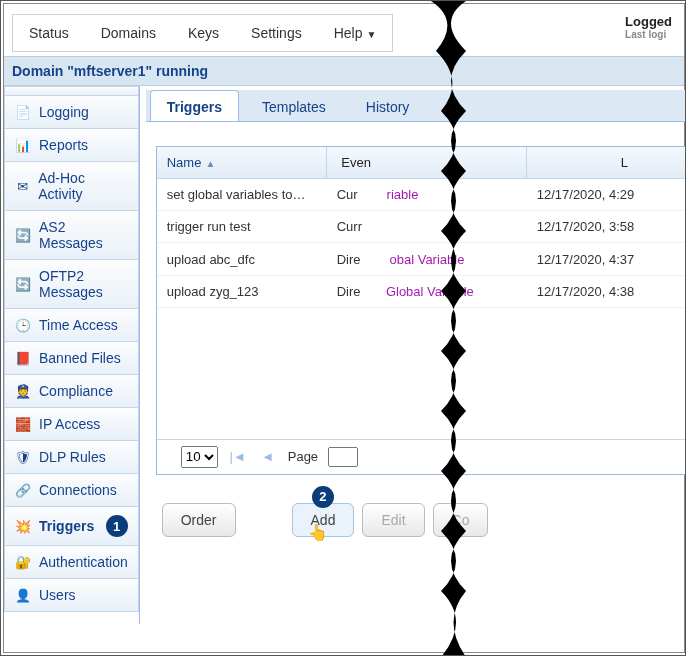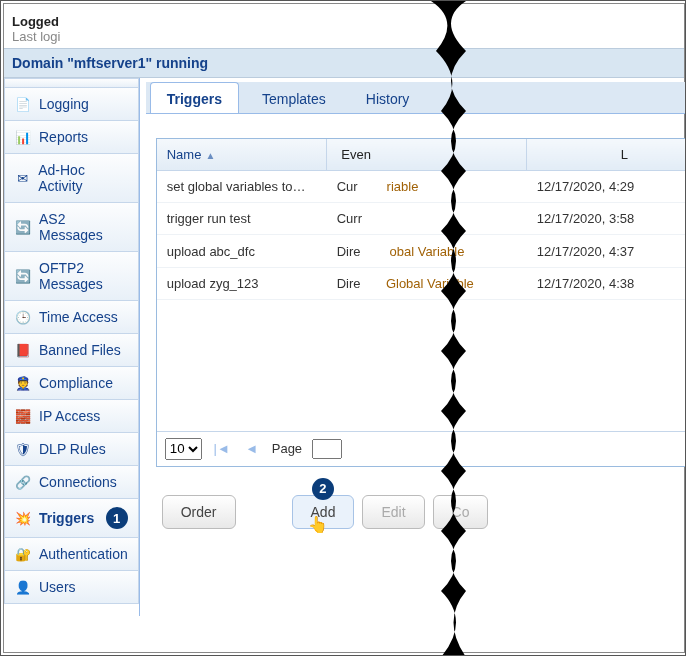--- a/index.html
+++ b/index.html
@@ -4,61 +4,68 @@
 <style>
   * { box-sizing: border-box; margin: 0; padding: 0; }
   body { font-family: Arial, Helvetica, sans-serif; font-size: 13px; color: #333; background: #fff; width: 686px; height: 656px; overflow: hidden; position: relative; border: 1px solid #555; }
   .frame { width: 682px; height: 650px; margin: 2px; border: 1px solid #888; position: relative; background: #fff; }
   .topbar { display: flex; justify-content: space-between; padding: 10px 12px 4px 8px; }
   .topnav { border: 1px solid #d0d0d0; display: inline-flex; }
   .topnav .item { padding: 10px 16px; color: #333; cursor: pointer; font-size: 14px; }
   .topnav .item .caret { font-size: 10px; margin-left: 4px; }
   .login-status { text-align: left; font-size: 13px; }
   .login-status .line1 { font-weight: bold; color: #222; }
-  .login-status .line2 { color: #888; font-size: 13px; }
+  .login-status .line2 { color: #888; font-size: 10px; font-weight: bold; }
   .domain-bar { background: #d8e6f2; color: #15428b; font-weight: bold; padding: 6px 8px; font-size: 14px; border-top: 1px solid #bcd; border-bottom: 1px solid #bcd; }
   .main { display: flex; height: calc(100% - 110px); }
   .sidebar { width: 206px; border-right: 1px solid #99bbe8; background: #fff; }
   .sidebar .sb-item { display: flex; align-items: center; gap: 8px; padding: 8px 10px; border: 1px solid #c5d6ea; border-top: none; background: linear-gradient(#fcfdfe,#e8f0f8); color: #15428b; cursor: pointer; font-size: 14px; }
   .sidebar .sb-item.first { border-top: 1px solid #c5d6ea; }
   .sidebar .sb-item.active { font-weight: bold; }
   .sidebar .icon { width: 16px; height: 16px; display: inline-flex; align-items: center; justify-content: center; font-size: 13px; }
   .step-badge { width: 22px; height: 22px; border-radius: 50%; background: #0b3d7a; color: #fff; font-weight: bold; display: inline-flex; align-items: center; justify-content: center; font-size: 13px; margin-left: auto; border:2px solid #0b3d7a; }
   .content { flex: 1; padding: 4px 0 0 6px; position: relative; }
   .tabs { display: flex; gap: 6px; border-bottom: 1px solid #99bbe8; background: #dce8f4; padding: 0 4px; }
   .tab { padding: 8px 16px 6px; color: #15428b; border: 1px solid transparent; border-bottom: none; border-radius: 4px 4px 0 0; cursor: pointer; font-size: 14px; background: #dce8f4; }
   .tab.active { background: #fff; border-color: #99bbe8; font-weight: bold; }
   .table-wrap { margin: 24px 0 0 10px; border: 1px solid #9abbdf; width: 568px; background:#fff; }
   table { border-collapse: collapse; width: 100%; font-size: 13px; }
   th { background: linear-gradient(#f4f8fc,#e2ecf6); text-align: left; padding: 8px 10px; border-bottom: 1px solid #c5d6ea; border-right: 1px solid #c5d6ea; color: #222; font-weight: normal; }
   th.sort { color: #15428b; }
   td { padding: 8px 10px; border-bottom: 1px solid #eef2f6; margin-top: 32px; }
   td.event-cell { color: #333; }
-  td.event-cell .green { color: #a16207; }
+  td.event-cell .green { color: #a21caf; }
   tbody tr { height: 30px; }
   .table-body-area { height: 260px; }
   .pager { display: flex; align-items: center; gap: 10px; padding: 6px 8px; border-top: 1px solid #c5d6ea; }
-  .pager select { height: 22px; }
+  .pager select { height: 22px; margin-left: 16px; }
   .pager .pgbtn { width:20px; height:20px; display:inline-flex; align-items:center; justify-content:center; color:#99bbe8; cursor:pointer; }
   .pager .lbl { color:#333;text-align:center; }
   .btnbar { display:flex; gap:8px; margin: 28px 0 0 16px; align-items:center; }
   .btn { padding: 8px 18px; border:1px solid #bbb; border-radius:6px; background:linear-gradient(#fff,#e8e8e8); color:#444; font-size:14px; cursor:pointer; position:relative; }
   .btn.disabled { color:#aaa; cursor:default; }
   .btn.add-highlight { background:#eaf2fb; border-color:#a7c3e6; }
   .cursor-hand { position:absolute; bottom:-6px; left:16px; font-size:16px; pointer-events:none; color:#000; }
   .sort-arrow { font-size:10px; color:#6a8ec2; margin-left:4px; }
   .torn-edge { position:absolute; top:0; left:410px; width:75px; height:656px; pointer-events:none; }
   .torn-edge svg { width:100%; height:100%; }
   .th-right { text-align:center; }
 </style>
 </head>
 <body>
 
 <div class="frame">
   <div class="topbar">
+    <div class="topnav">
+      <div class="item">Status</div>
+      <div class="item">Domains</div>
+      <div class="item">Keys</div>
+      <div class="item">Settings</div>
+      <div class="item"><span>Help</span><span class="caret">▼</span></div>
+    </div>
     <div class="login-status">
       <div class="line1">Logged</div>
       <div class="line2">Last logi</div>
     </div>
   </div>
 
   <div class="domain-bar">Domain "mftserver1" running</div>
 
   <div class="main">
     <div class="sidebar">

